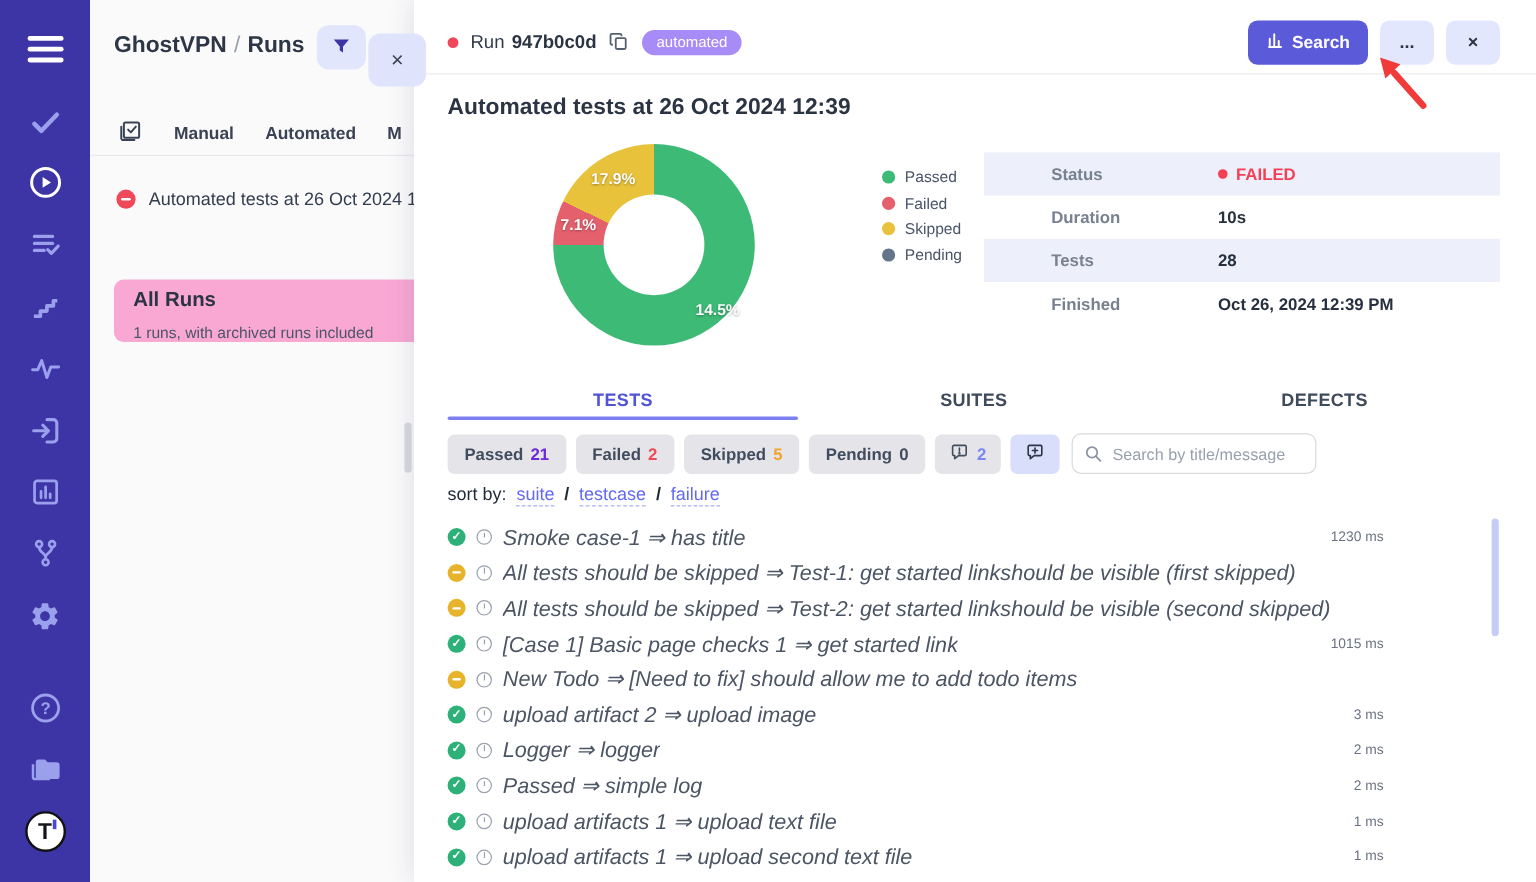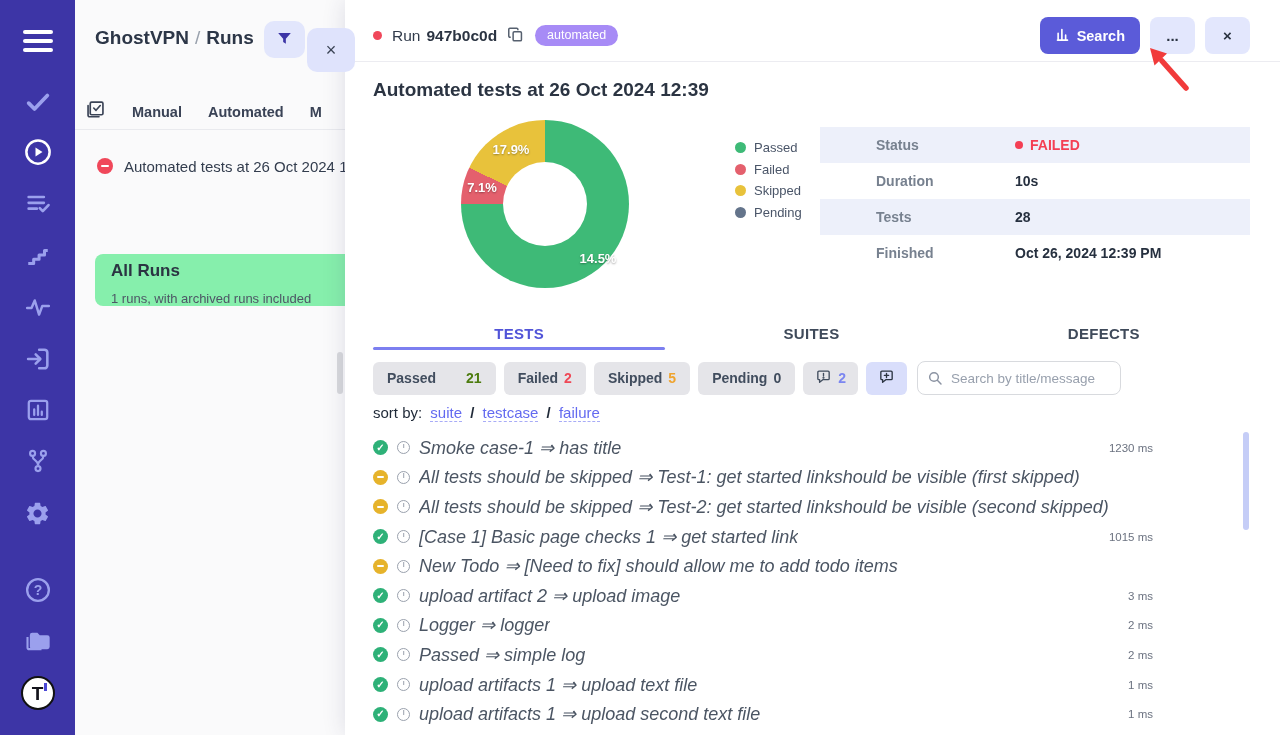--- a/index.html
+++ b/index.html
@@ -20,28 +20,28 @@
   .logo-circle i { position:absolute; right:6px; top:5px; width:3px; height:8px; background:#4b48d6; }
 
   
   .runs-panel { position:absolute; left:75px; top:0; width:270px; height:735px; background:#fafafb; z-index:1; }
   .rp-title { position:absolute; left:20px; top:27px; font-size:19px; font-weight:bold; color:#2c3647;
     white-space:nowrap; }
   .rp-title .sep { color:#98a0ac; font-weight:normal; margin:0 6px; }
   .rp-filter-btn { position:absolute; left:189px; top:21px; width:41px; height:37px; background:#e2e6fc;
     border:none; border-radius:10px; display:flex; align-items:center; justify-content:center; cursor:pointer; }
   .rp-tabs { position:absolute; left:0; top:94px; width:100%; height:36px; display:flex; align-items:center;
-    gap:26px; padding-left:10px; border-bottom:1px solid #e9eaee; }
+    gap:26px; padding-left:23px; border-bottom:1px solid #e9eaee; }
   .rp-tab { font-size:14.5px; font-weight:bold; color:#3a4356; cursor:pointer; white-space:nowrap; }
   .rp-run-item { position:absolute; left:0; top:149px; width:100%; height:34px; display:flex; align-items:center;
     gap:11px; padding-left:22px; cursor:pointer; overflow:hidden; white-space:nowrap; }
   .minus-circle { flex:0 0 auto; width:16px; height:16px; border-radius:50%; background:#f0475a; position:relative; }
   .minus-circle::after { content:""; position:absolute; left:4px; top:7px; width:8px; height:2.2px; background:#fff; border-radius:1px; }
   .rp-run-item span { font-size:15px; color:#333d4e; overflow:hidden; }
-  .allruns-card { position:absolute; left:20px; top:254px; width:250px; height:52px; background:#86efac;
+  .allruns-card { position:absolute; left:20px; top:233px; width:250px; height:52px; background:#f9a8d4;
     border-radius:8px 0 0 8px; padding:7px 0 0 16px; cursor:pointer; }
   .allruns-card h3 { font-size:17px; font-weight:bold; color:#2b3442; }
   .allruns-card p { font-size:13px; color:#4d5665; margin-top:10px; white-space:nowrap; }
   .rp-scroll { position:absolute; right:2px; top:352px; width:6px; height:42px; background:#d9dadd; border-radius:3px; }
 
   
   .overlay { position:absolute; left:345px; top:0; width:935px; height:735px; background:#fff; z-index:2;
     box-shadow:0 0 22px rgba(40,40,90,.14); }
   .ov-close-tab { position:absolute; left:-38px; top:28px; width:48px; height:44px; background:#dfe3fc;
     border:none; border-radius:10px; font-size:18px; color:#3a4354; cursor:pointer; z-index:3; }
@@ -89,21 +89,21 @@
     letter-spacing:.3px; color:#3f4a5a; cursor:pointer; position:relative; font-weight:bold; }
   .big-tab.active { color:#5154d8; }
   .big-tab.active::after { content:""; position:absolute; left:0; right:0; bottom:0; height:3px;
     background:#7c7ff0; border-radius:2px; }
 
   
   .filter-row { position:absolute; left:28px; top:361px; display:flex; gap:8px; align-items:center; }
   .f-btn { height:33px; background:#e5e5e9; border:none; border-radius:6px; padding:0 14px; font-size:14px;
     font-weight:bold; color:#414d5e; display:flex; align-items:center; gap:6px; cursor:pointer;
     font-family:"Liberation Sans", sans-serif; }
-  .cnt-passed { color:#4d7c0f;margin-left:24px; } .cnt-failed { color:#ef4856; } .cnt-skipped { color:#efa42f; }
+  .cnt-passed { color:#6d28d9; } .cnt-failed { color:#ef4856; } .cnt-skipped { color:#efa42f; }
   .cnt-pending { color:#414d5e; } .cnt-comments { color:#7b86f0; }
   .f-btn.icon-only { padding:0 12px; }
   .f-btn.lav { background:#d9defb; }
   .search-box { position:relative; margin-left:2px; }
   .search-box input { width:204px; height:34px; border:1px solid #d8dade; border-radius:8px; background:#fff;
     padding:0 10px 0 33px; font-size:13.5px; color:#2b3442; font-family:"Liberation Sans", sans-serif; }
   .search-box input::placeholder { color:#98a0ad; }
   .search-box svg { position:absolute; left:10px; top:9px; }
 
   

